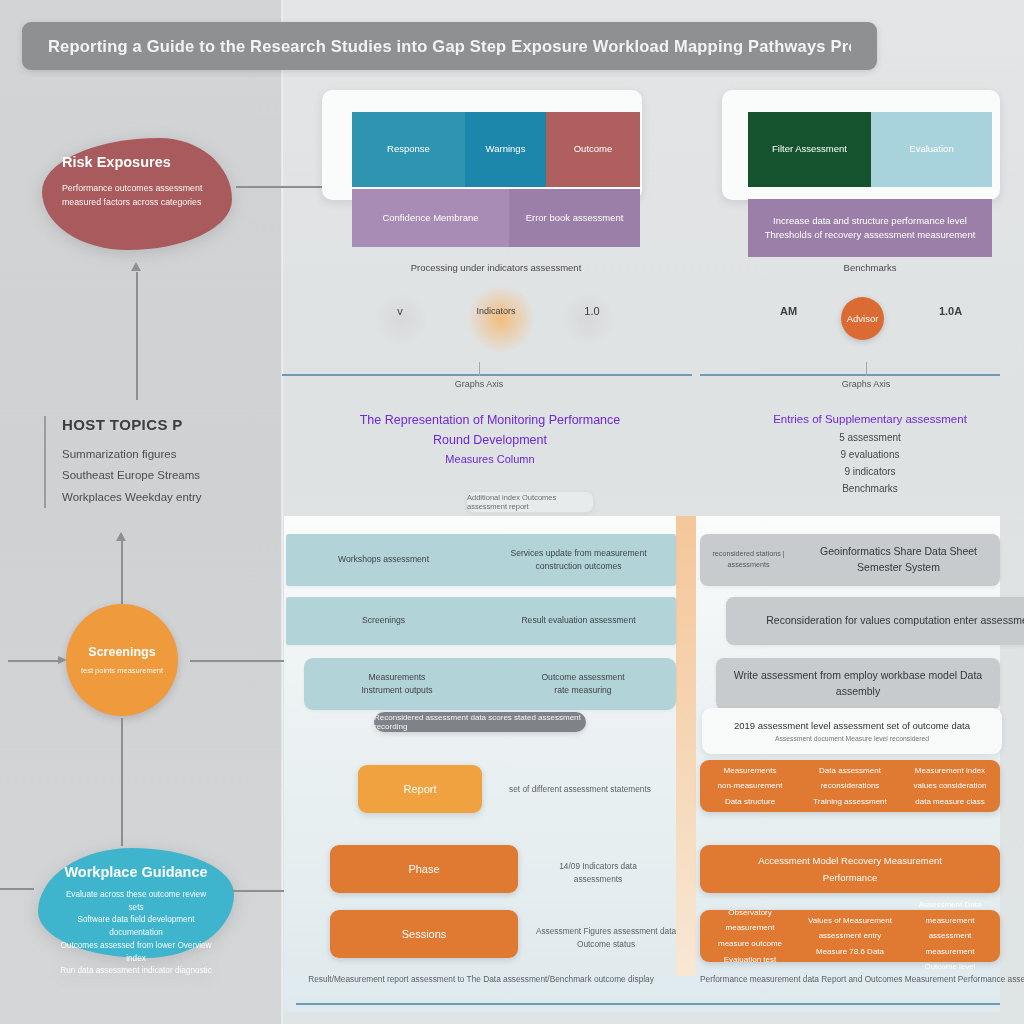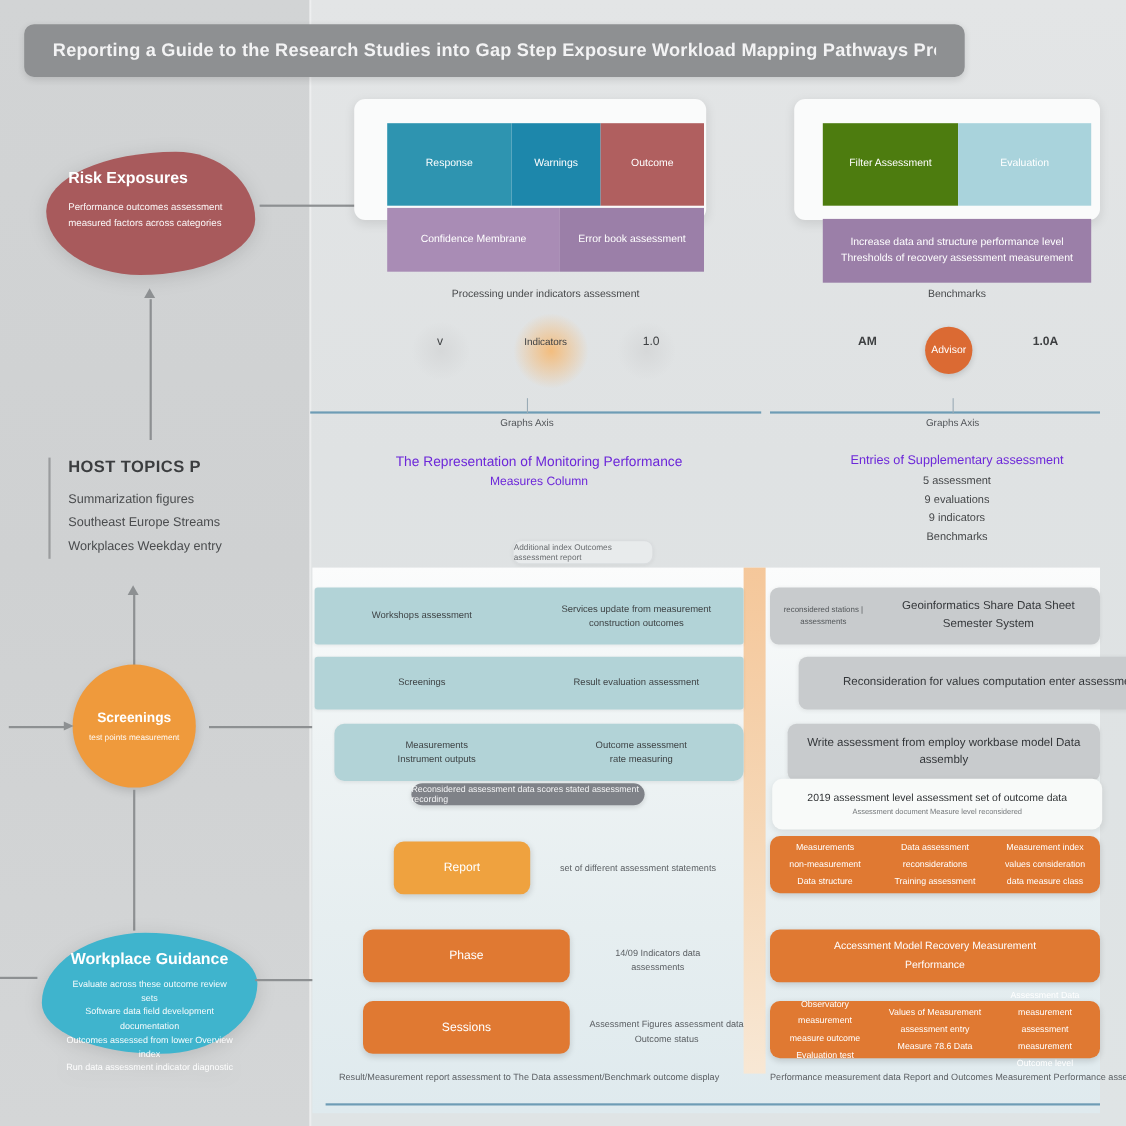--- a/index.html
+++ b/index.html
@@ -295,21 +295,21 @@
     <div class="c" style="width:94px;height:75px;background:#b05f5f;">Outcome</div>
   </div>
   <div class="r" style="margin-top:2px;">
     <div class="c" style="width:157px;height:58px;background:#a98cb5;">Confidence Membrane</div>
     <div class="c" style="width:131px;height:58px;background:#9b7fa8;">Error book assessment</div>
   </div>
 </div>
 
 <div class="matrix" id="matrix-right">
   <div class="r">
-    <div class="c" style="width:123px;height:75px;background:#4d7c0f;">Filter Assessment</div>
+    <div class="c" style="width:123px;height:75px;background:#14532d;">Filter Assessment</div>
     <div class="c" style="width:121px;height:75px;background:#a9d3dc;">Evaluation</div>
   </div>
   <div class="r" style="margin-top:12px;">
     <div class="c" style="width:244px;height:58px;background:#9b7fa8;white-space:pre-line;">Increase data and structure performance level
 Thresholds of recovery assessment measurement</div>
   </div>
 </div>
 
 <div class="lbl-under" style="left:352px; top:262px; width:288px;">Processing under indicators assessment</div>
 <div class="lbl-under" style="left:748px; top:262px; width:244px;">Benchmarks</div>
@@ -332,20 +332,21 @@
 
 <div class="rule-blue" style="left:282px; top:374px; width:410px;"></div>
 <div class="rule-blue" style="left:700px; top:374px; width:300px;"></div>
 <div class="rule-tick" style="left:479px; top:362px;"></div>
 <div class="rule-tick" style="left:866px; top:362px;"></div>
 <div class="band-cap" style="left:419px; top:379px; width:120px;">Graphs Axis</div>
 <div class="band-cap" style="left:806px; top:379px; width:120px;">Graphs Axis</div>
 
 <div class="band-block" style="left:300px; top:410px; width:380px;">
   <div class="bh">The Representation of Monitoring Performance</div>
+  <div class="bh">Round Development</div>
   <div class="bh" style="font-size:11px;">Measures Column</div>
 </div>
 <div class="pill-ghost" style="left:466px; top:491px; width:128px; height:22px;">Additional index Outcomes assessment report</div>
 
 <div class="band-block" style="left:740px; top:410px; width:260px;">
   <div class="bh" style="font-size:11.5px;">Entries of Supplementary assessment</div>
   <div class="bl">5 assessment</div>
   <div class="bl">9 evaluations</div>
   <div class="bl">9 indicators</div>
   <div class="bl">Benchmarks</div>

